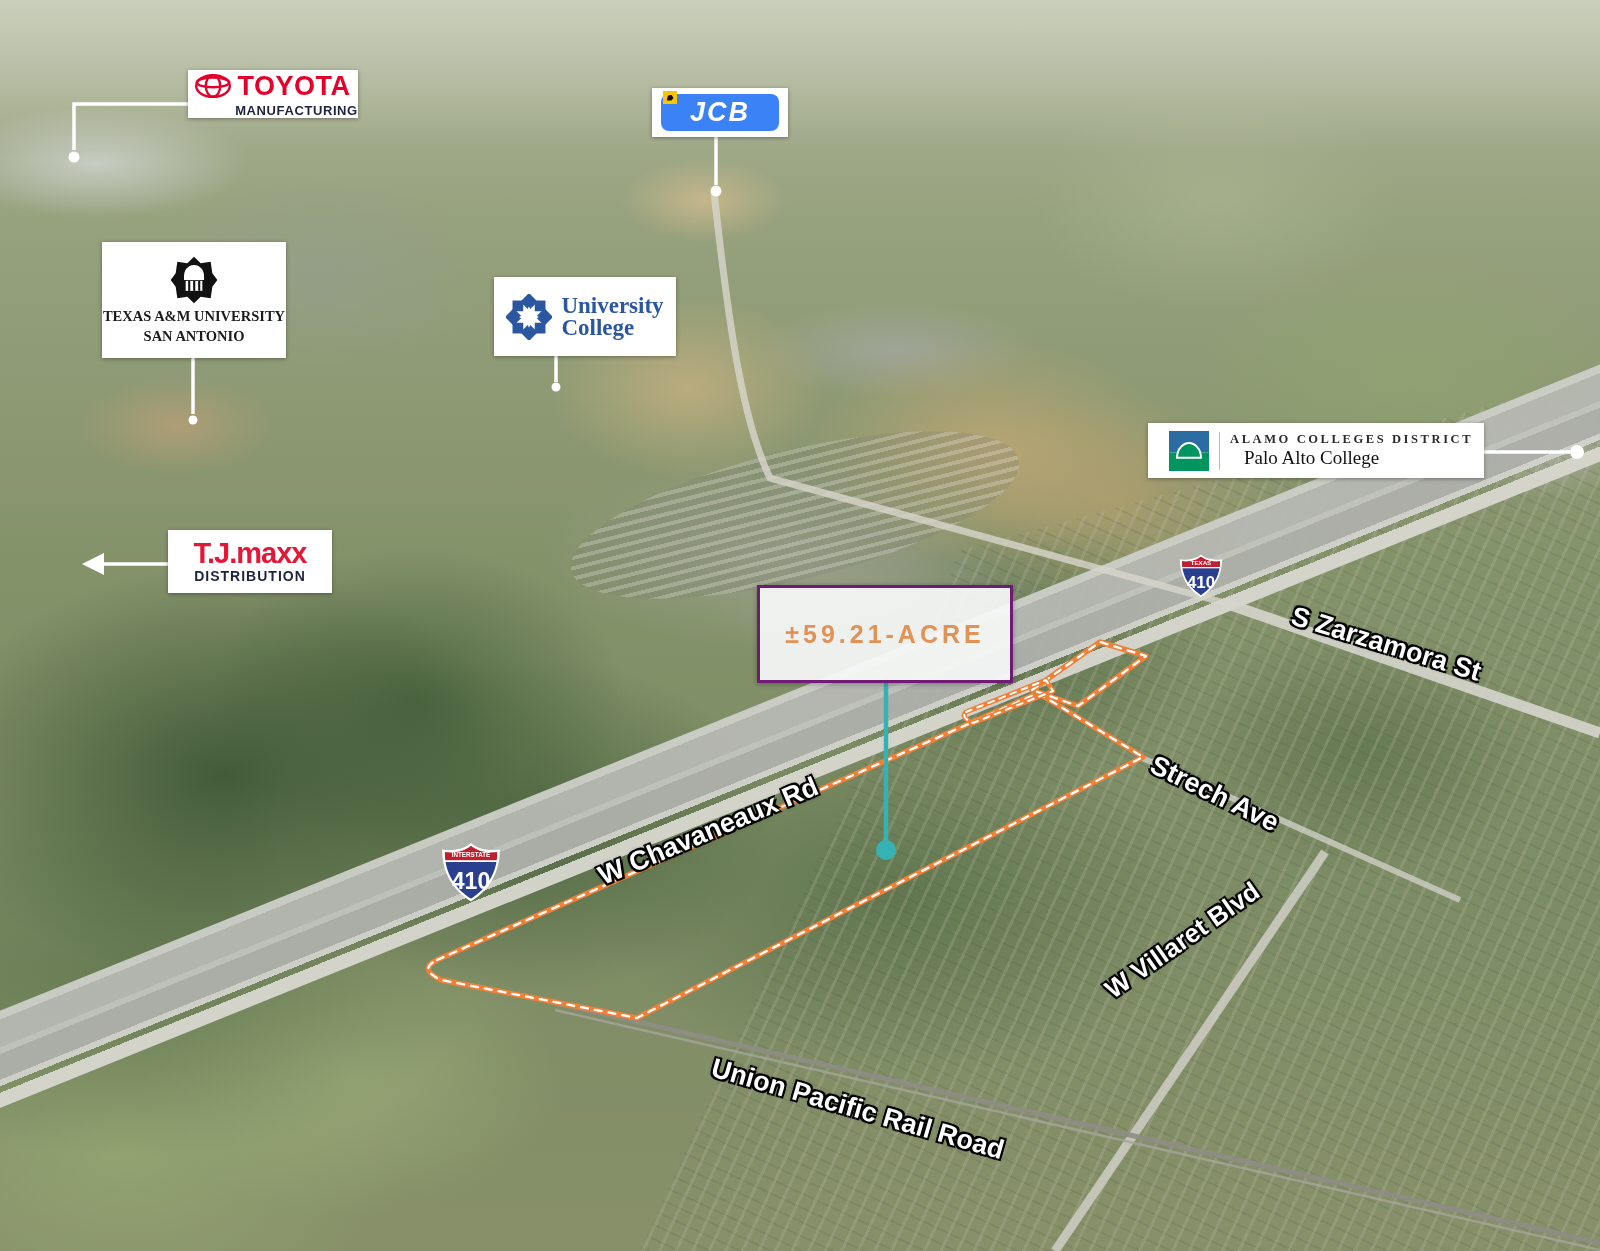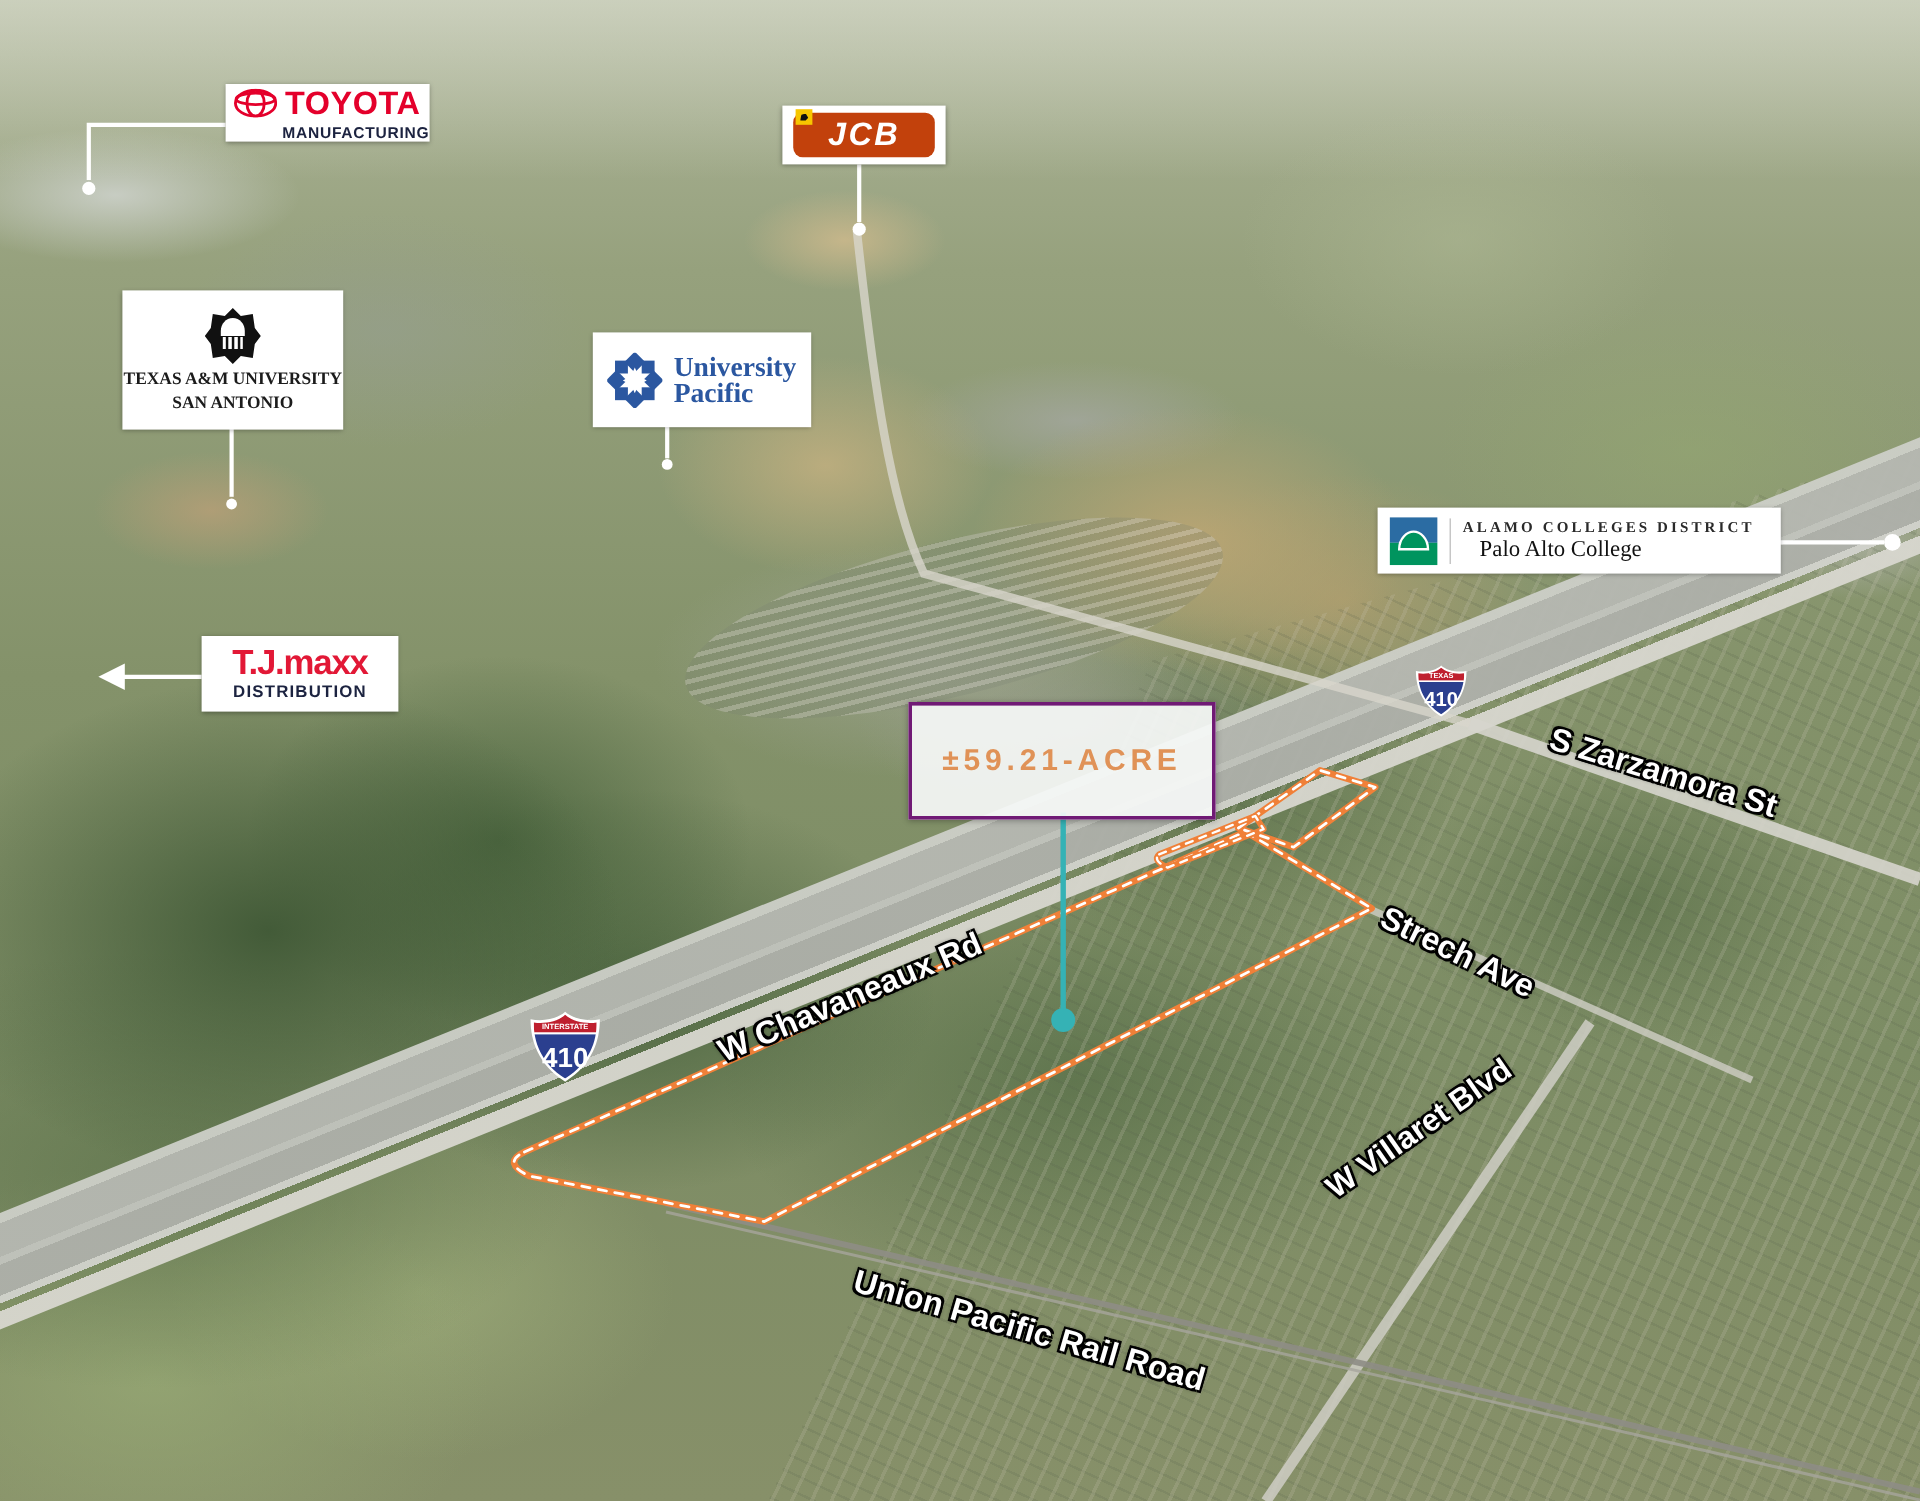--- a/index.html
+++ b/index.html
@@ -47,32 +47,32 @@
   svg.layer{position:absolute;left:0;top:0;}
 
   
   .box{position:absolute;background:#fff;box-shadow:0 1px 4px rgba(0,0,0,.35);
        display:flex;flex-direction:column;align-items:center;justify-content:center;}
   .toyota-box{left:188px;top:70px;width:170px;height:48px;gap:1px;}
   .toyota-row{display:flex;align-items:center;gap:6px;}
   .toyota-name{color:#e4002b;font-weight:bold;font-size:27px;letter-spacing:.5px;}
   .toyota-sub{color:#1c2340;font-weight:bold;font-size:13px;letter-spacing:.6px;margin-left:47px;}
   .jcb-box{left:652px;top:88px;width:136px;height:49px;}
-  .jcb-inner{position:relative;background:#c2410c;border-radius:8px;width:118px;height:37px;
+  .jcb-inner{position:relative;background:#3b82f6;border-radius:8px;width:118px;height:37px;
     display:flex;align-items:center;justify-content:center;}
   .jcb-name{color:#fff;font-weight:800;font-size:27px;letter-spacing:2px;font-style:italic;}
   .jcb-chip{position:absolute;left:2px;top:-3px;width:14px;height:13px;background:#f7c600;
     display:flex;align-items:center;justify-content:center;}
   .jcb-chip i{display:block;width:7px;height:6px;background:#111;clip-path:polygon(0 100%,20% 20%,70% 0,100% 60%,70% 100%);}
   .tamusa-box{left:102px;top:242px;width:184px;height:116px;gap:2px;}
   .tamusa-text{font-family:"Liberation Serif",serif;color:#1b1b1b;font-size:14.5px;font-weight:bold;
     text-align:center;line-height:1.25;}
   .uh-box{left:494px;top:277px;width:182px;height:79px;flex-direction:row;gap:9px;}
   .uh-text{font-family:"Liberation Serif",serif;color:#2b57a0;font-weight:bold;font-size:23px;line-height:.95;}
-  .alamo-box{left:1148px;top:423px;width:336px;height:55px;flex-direction:row;gap:10px;justify-content:flex-start;padding-left:10px;box-sizing:border-box;}
+  .alamo-box{left:1148px;top:423px;width:336px;height:55px;flex-direction:row;gap:10px;justify-content:flex-start;padding-left:21px;box-sizing:border-box;}
   .alamo-div{width:1px;height:38px;background:#b9b9b9;}
   .alamo-l1{font-family:"Liberation Serif",serif;color:#2a2a2a;font-size:12.5px;letter-spacing:2.6px;font-weight:bold;}
   .alamo-l2{font-family:"Liberation Serif",serif;color:#111;font-size:19px;margin-left:14px;}
   .tjmaxx-box{left:168px;top:530px;width:164px;height:63px;gap:0;}
   .tjmaxx-name{color:#e21836;font-weight:800;font-size:29px;letter-spacing:-1px;line-height:1;}
   .tjmaxx-sub{color:#1c2340;font-weight:bold;font-size:14px;letter-spacing:1px;}
 
   .property-box{left:757px;top:585px;width:250px;height:92px;
     background:rgba(245,247,246,.93);border:3px solid #701a75;box-shadow:0 1px 5px rgba(0,0,0,.3);gap:2px;}
   .prop-acreage{color:#e09257;font-size:25px;letter-spacing:4px;font-weight:bold;}
@@ -211,21 +211,21 @@
         <rect x="42" y="22" width="16" height="16" transform="rotate(45 50 30)"></rect>
         <rect x="8.5" y="8.5" width="14" height="14"></rect>
         <rect x="37.5" y="8.5" width="14" height="14"></rect>
         <rect x="8.5" y="37.5" width="14" height="14"></rect>
         <rect x="37.5" y="37.5" width="14" height="14"></rect>
       </g>
       <path d="M30,16 L34,25 L43,30 L34,35 L30,44 L26,35 L17,30 L26,25 Z" fill="#fff"></path>
     </svg>
     <div>
       <div class="uh-text">University</div>
-      <div class="uh-text">Pacific</div>
+      <div class="uh-text">College</div>
     </div>
   </div>
 
   <div class="box alamo-box">
     <svg width="40" height="40" viewBox="0 0 60 60">
       <rect x="0" y="0" width="60" height="32" fill="#2b6ca3"></rect>
       <rect x="0" y="32" width="60" height="28" fill="#00945e"></rect>
       <path d="M12,40 C12,26 22,18 30,18 C38,18 48,26 48,40 Z" fill="#00945e" stroke="#fff" stroke-width="3"></path>
     </svg>
     <div class="alamo-div"></div>

